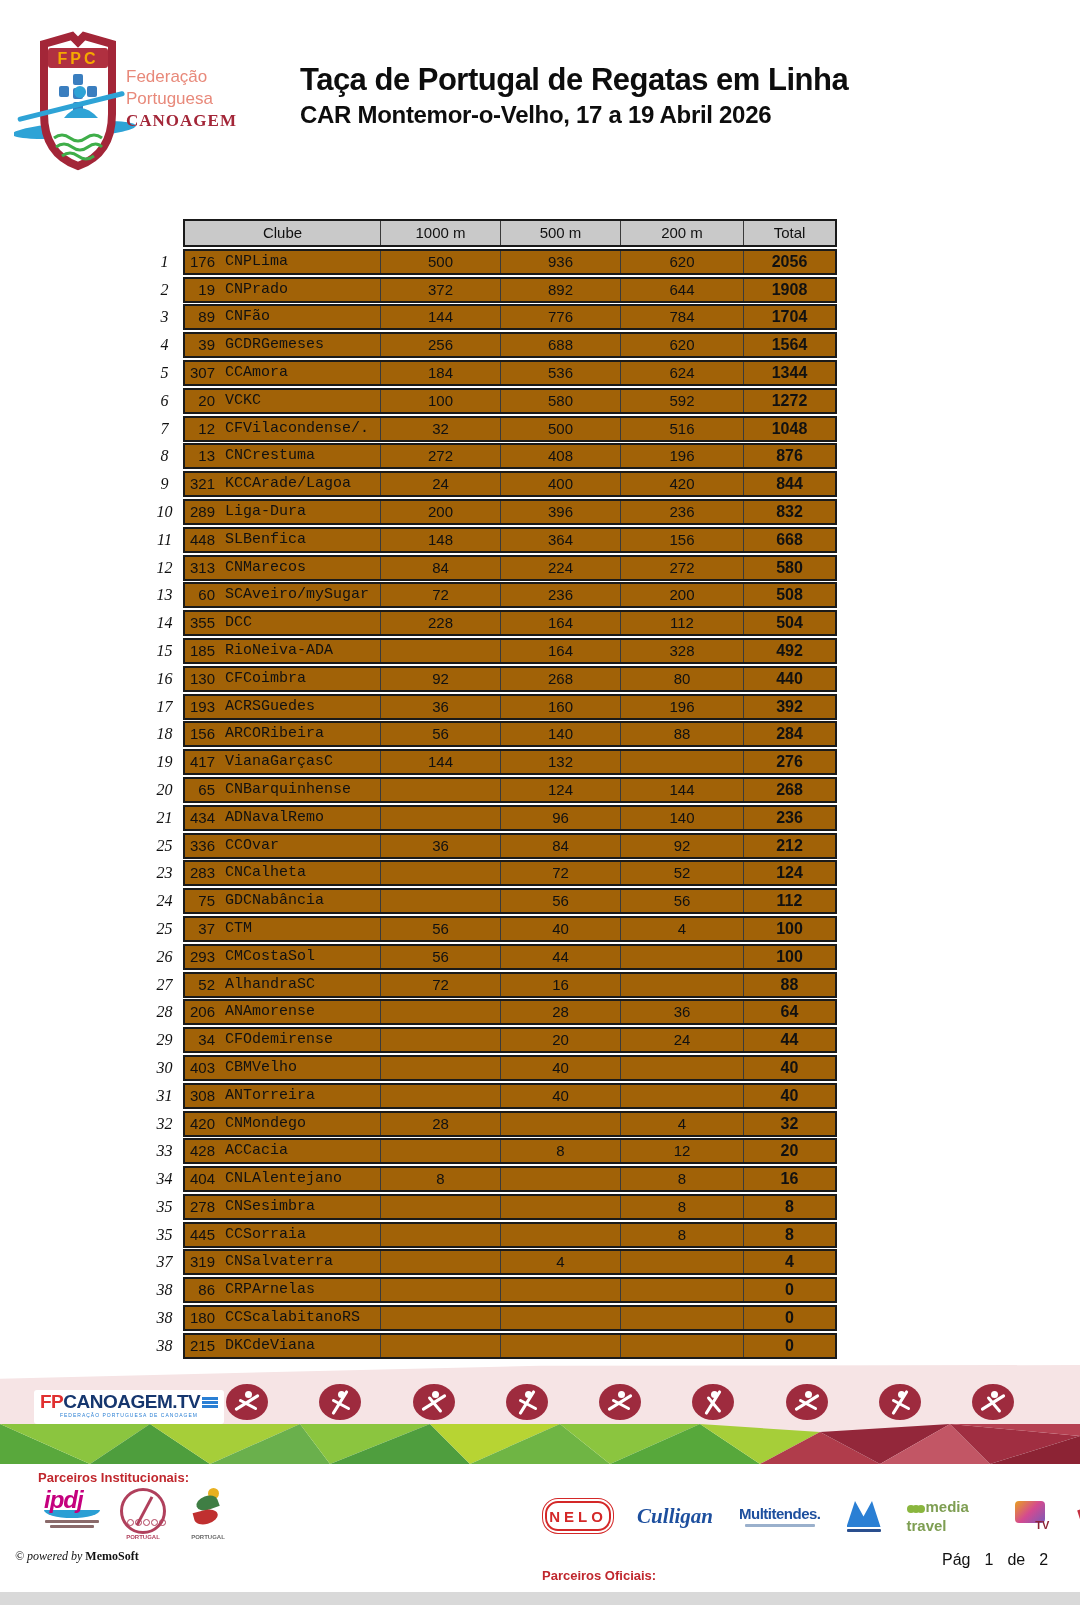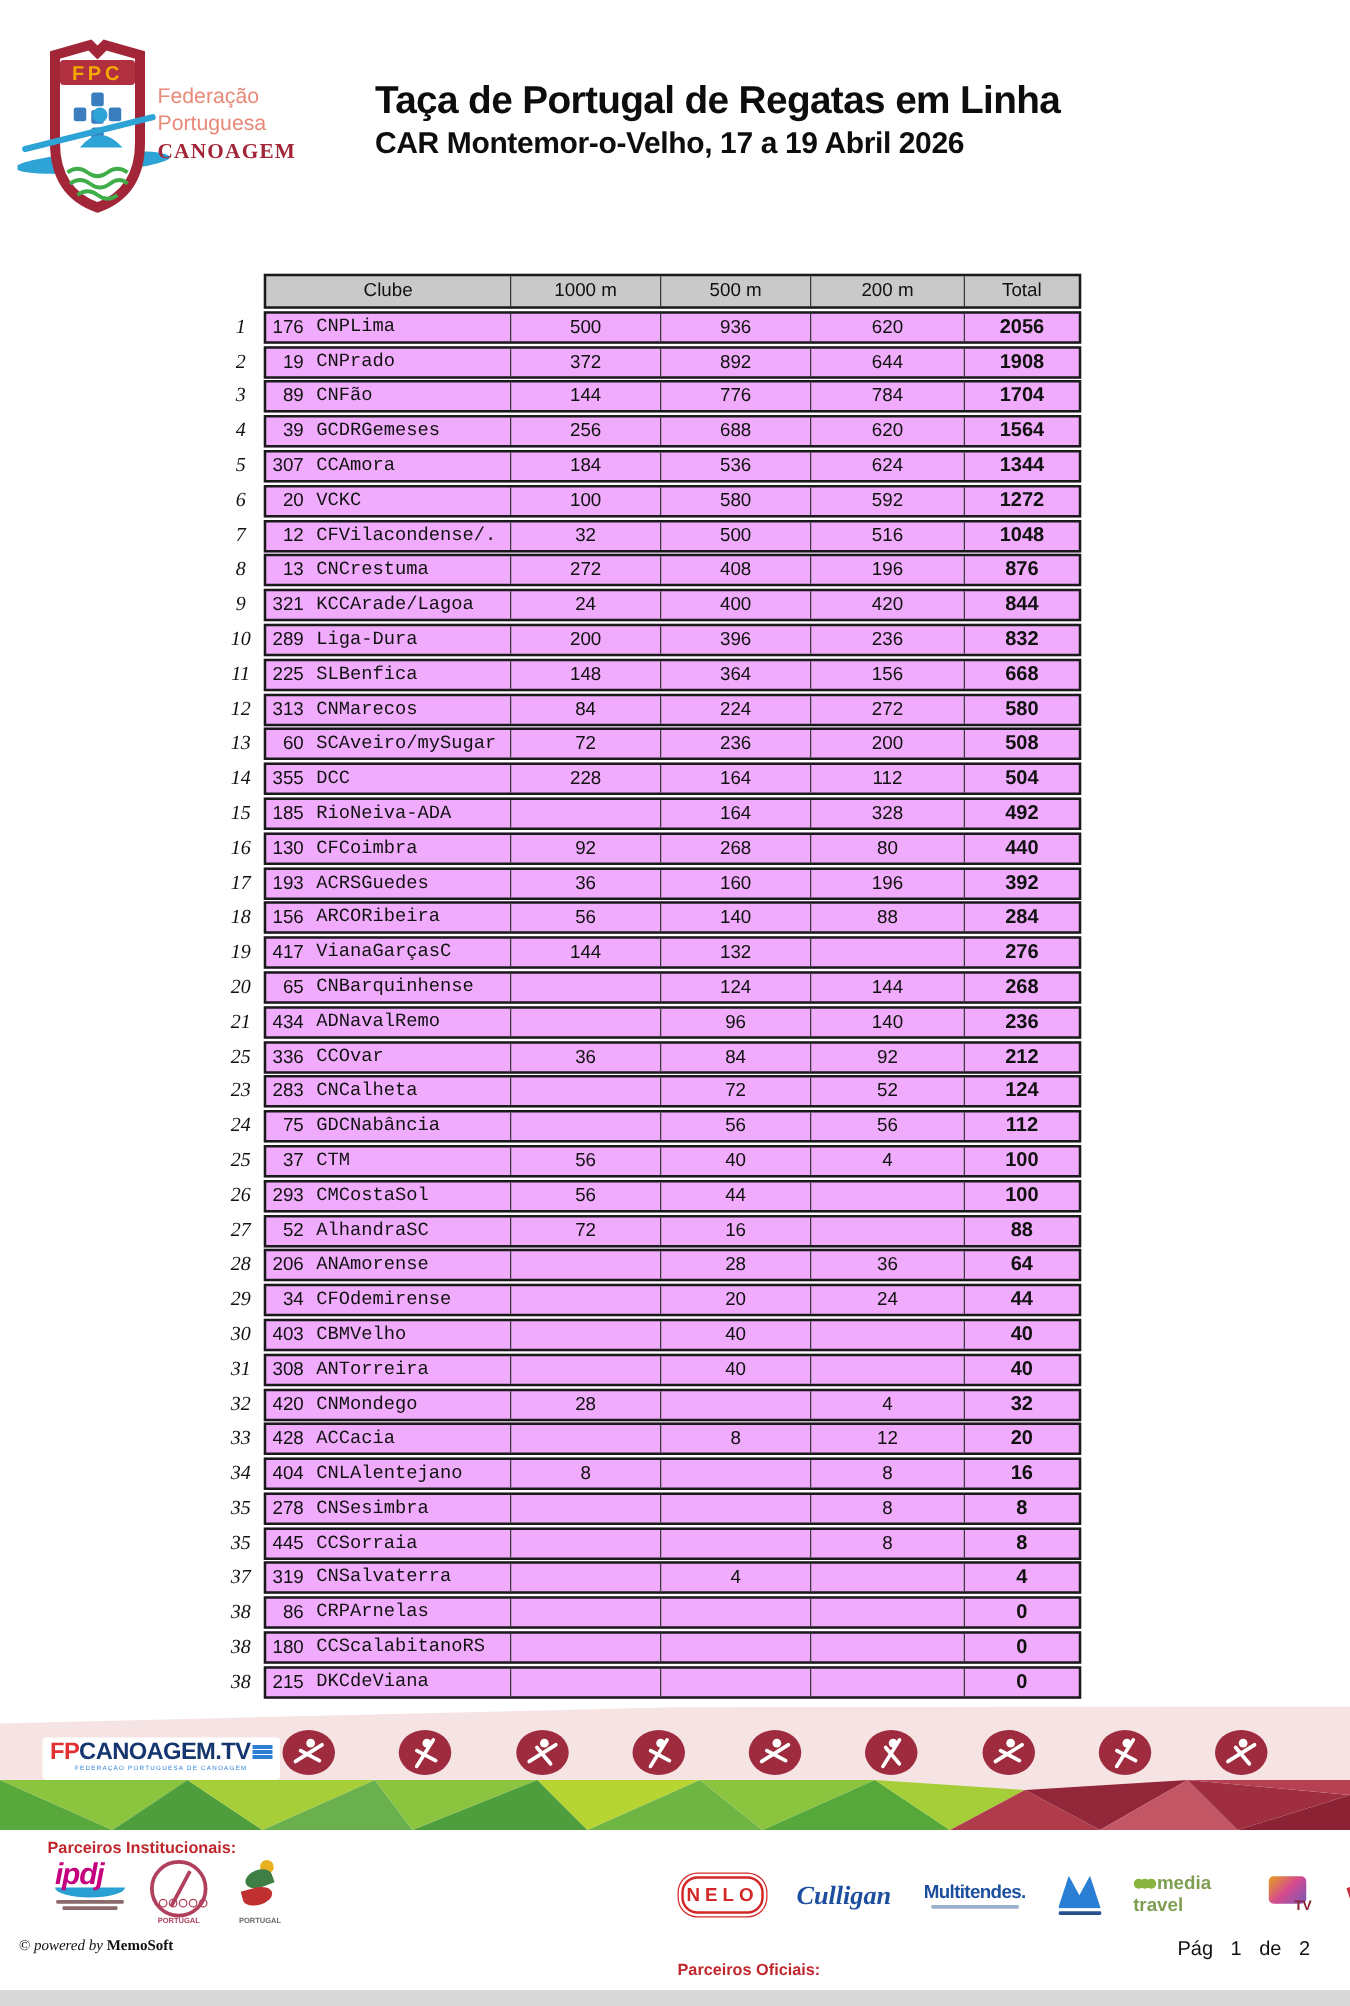--- a/index.html
+++ b/index.html
@@ -6,25 +6,25 @@
   .page{position:relative;width:1080px;height:1605px;background:#fff;overflow:hidden;
         font-family:"Liberation Sans",sans-serif;color:#111;}
 
   
   .fpc-logo{position:absolute;left:14px;top:26px;width:260px;height:160px;}
   .title-block{position:absolute;left:300px;top:62px;width:660px;}
   .doc-title{font-size:31px;font-weight:bold;letter-spacing:-0.5px;line-height:36px;color:#0d0d0d;}
   .doc-subtitle{font-size:24px;font-weight:bold;letter-spacing:-0.3px;margin-top:3px;color:#0d0d0d;}
 
   
-  .tablewrap{position:absolute;left:174px;top:219px;width:700px;}
+  .tablewrap{position:absolute;left:146px;top:219px;width:700px;}
   .trow{display:flex;align-items:stretch;margin-bottom:1.8px;}
   .rank{width:37px;flex:0 0 37px;font-family:"Liberation Serif",serif;font-style:italic;
         font-size:16px;line-height:26px;text-align:center;color:#111;}
-  .rowbox{display:flex;border:2px solid #1a1a1a;background:#f0abfc;}
+  .rowbox{display:flex;border:2px solid #1a1a1a;background:#a16207;}
   .rowbox.headbox{background:#c9c9c9;}
   .c{box-sizing:border-box;font-size:15px;line-height:22px;text-align:center;
      border-left:1px solid #3a3a3a;white-space:nowrap;overflow:hidden;}
   .c:first-child{border-left:none;}
   .c.club{width:195px;text-align:left;display:flex;}
   .c.w1000{width:120px;} .c.w500{width:120px;} .c.w200{width:123px;}
   .c.total{width:92px;font-weight:bold;font-size:16px;}
   .headbox .c{line-height:24px;font-weight:normal;font-size:15px;}
   .num{display:inline-block;width:30px;text-align:right;flex:0 0 30px;}
   .cname{margin-left:10px;font-family:Liberation Mono, monospace;}
@@ -284,21 +284,21 @@
         <div class="c w500">396</div>
         <div class="c w200">236</div>
         <div class="c total">832</div>
       </div>
     </div>
 
     <div class="trow">
       <div class="rank">11</div>
       <div class="rowbox">
         <div class="c club">
-          <span class="num">225</span>
+          <span class="num">448</span>
           <span class="cname">SLBenfica</span>
         </div>
         <div class="c w1000">148</div>
         <div class="c w500">364</div>
         <div class="c w200">156</div>
         <div class="c total">668</div>
       </div>
     </div>
 
     <div class="trow">

